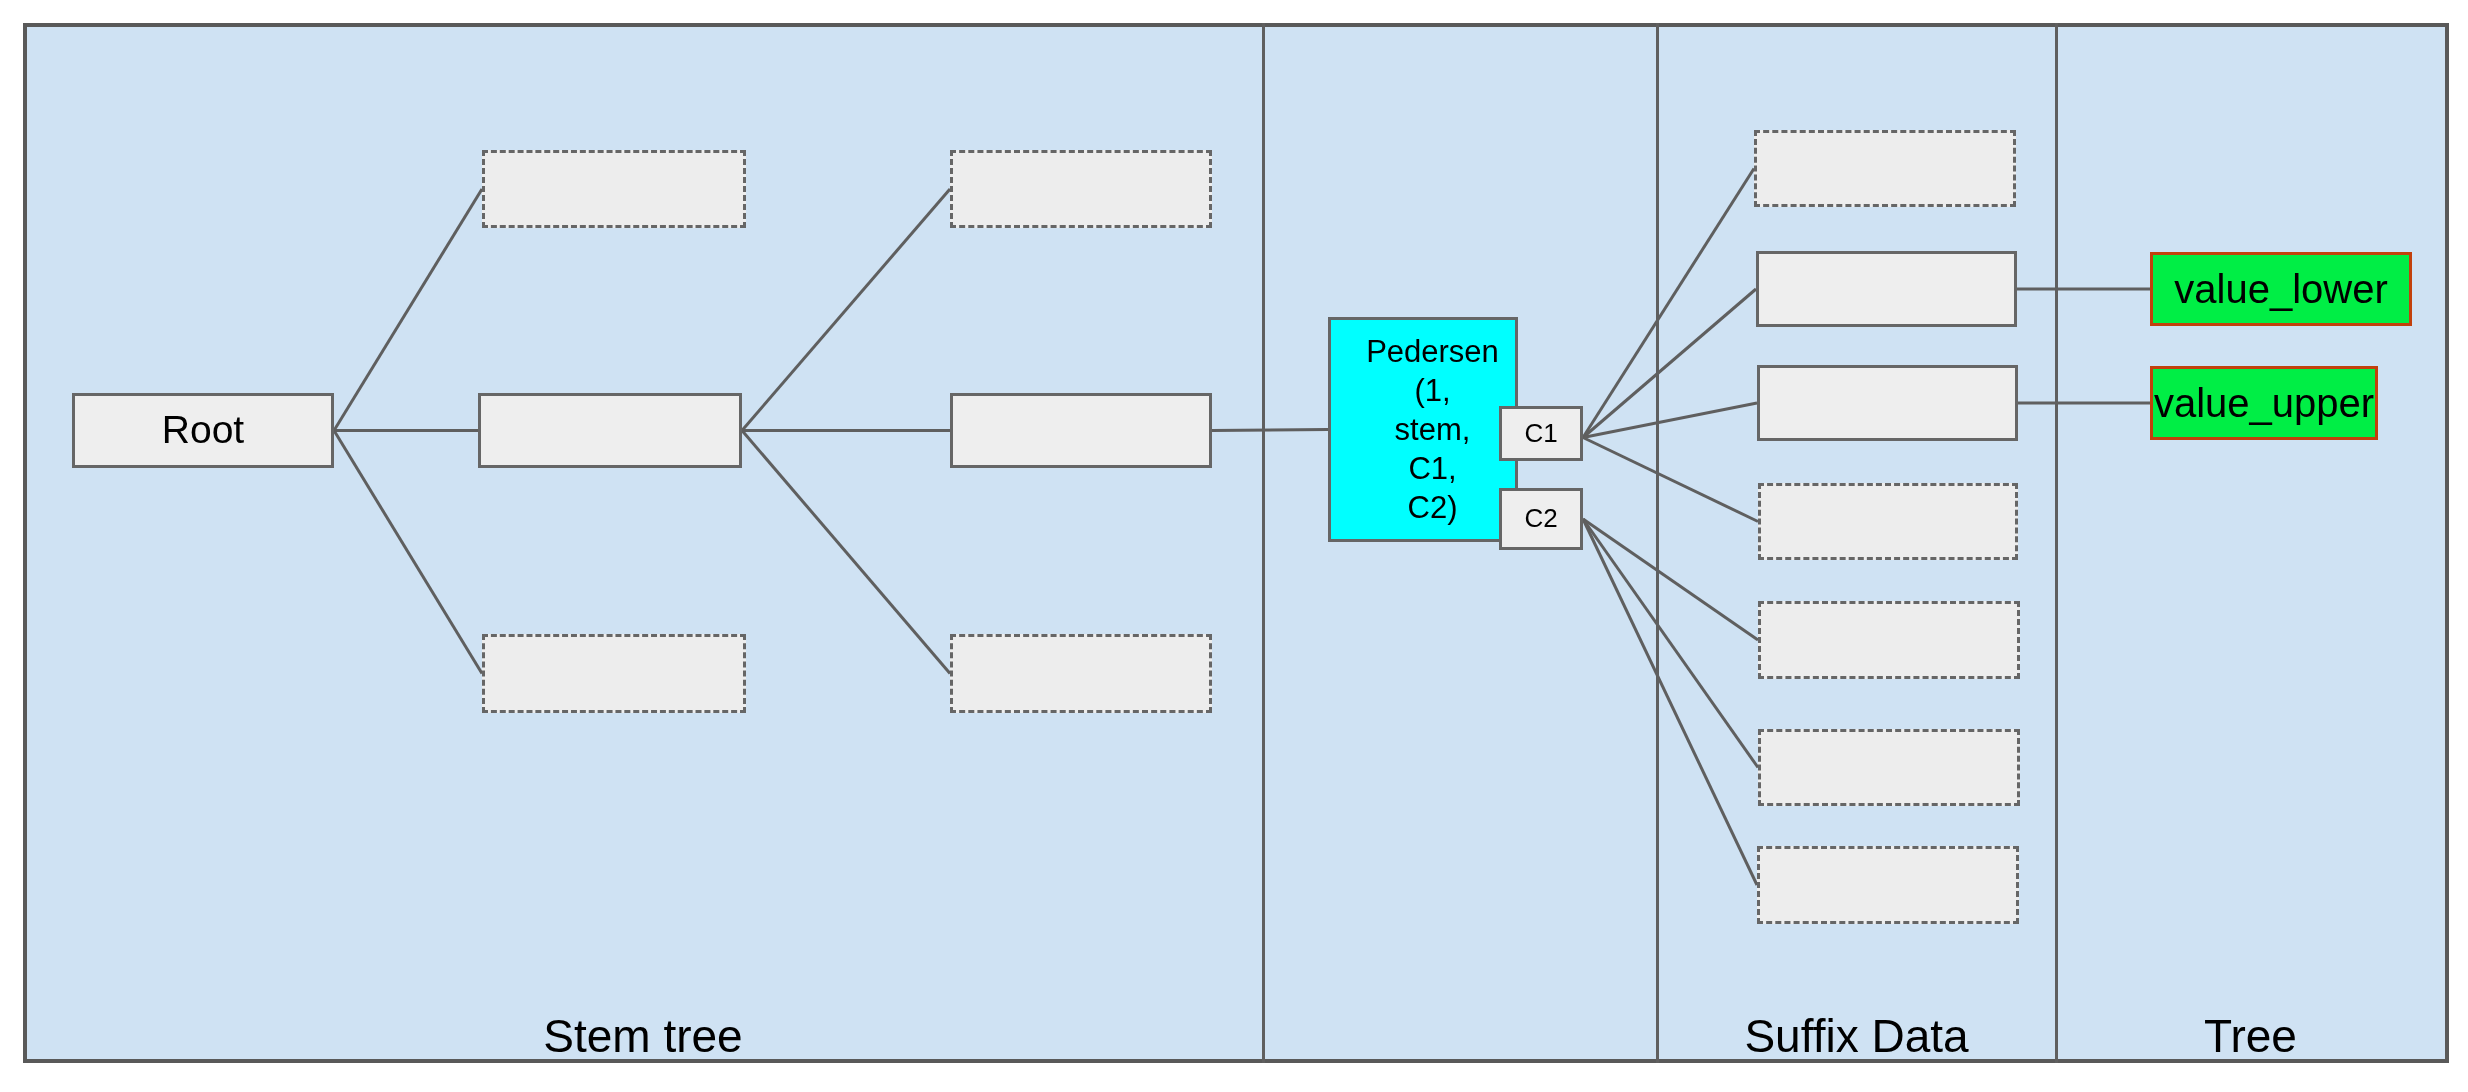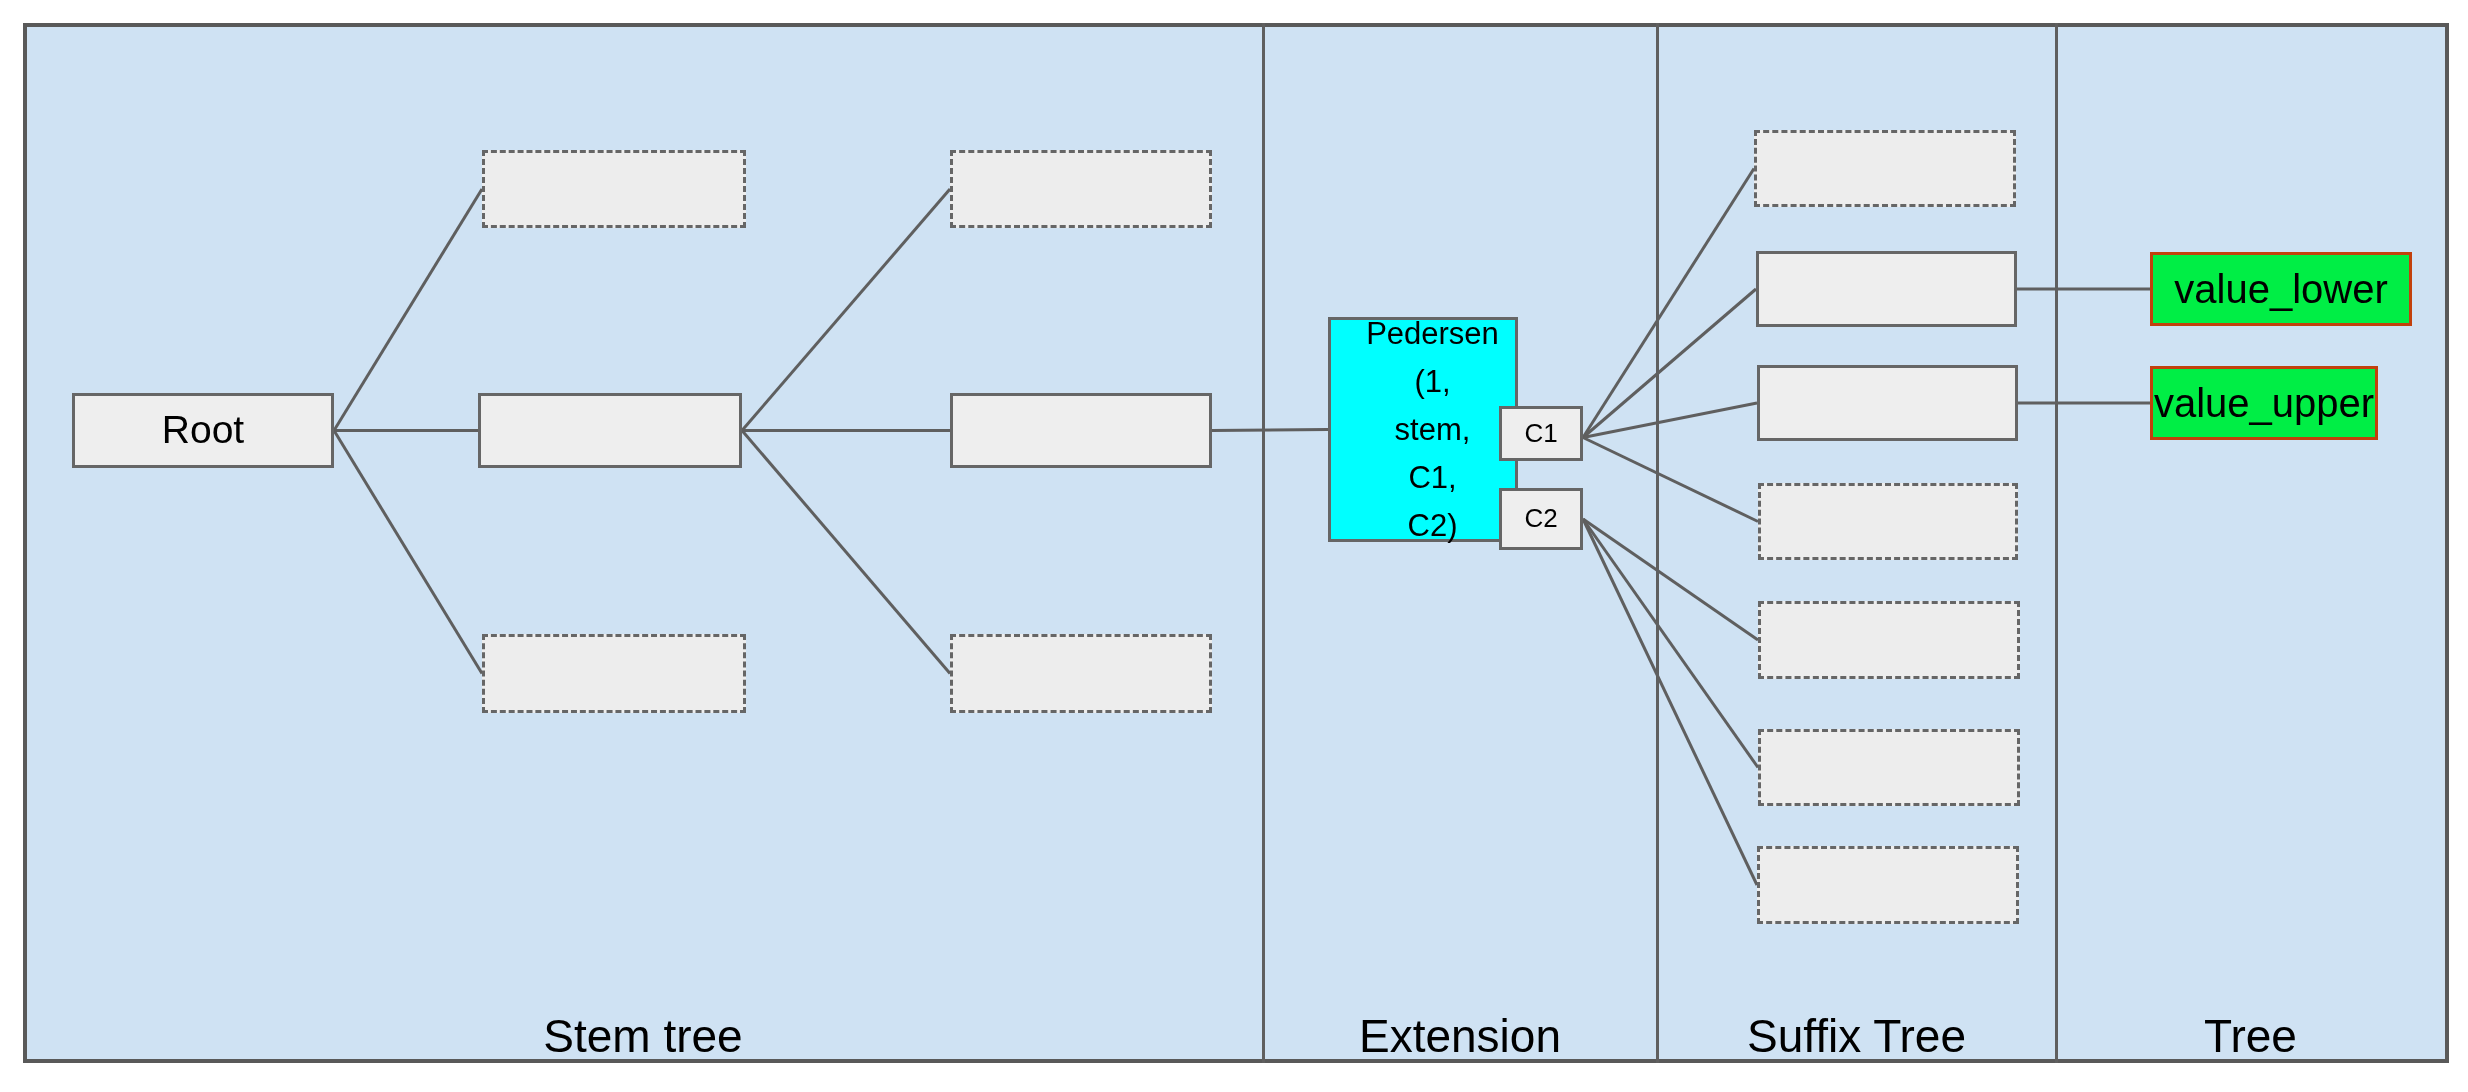--- a/index.html
+++ b/index.html
@@ -35,21 +35,21 @@
     white-space: pre-line;
     font-size: 40px;
     line-height: 1.2;
   }
   .node.kind-solid  { background: #eeeeee; border: 3px solid #666666; }
   .node.kind-dashed { background: #ededed; border: 3px dashed #666666; }
   .node.kind-cyan   { background: #00ffff; border: 3px solid #666666; }
   .node.kind-port   { background: #eeeeee; border: 3px solid #666666; }
   .node.kind-green  { background: #00ee45; border: 3px solid #c2410c; }
   .n-root { font-size: 39px; }
-  .n-pedersen { font-size: 31px; line-height: 48px; padding-left: 19px; }
+  .n-pedersen { font-size: 31px; line-height: 39px; padding-left: 19px; }
   .n-c1, .n-c2 { font-size: 26px; }
   .section-label {
     position: absolute;
     transform: translate(-50%, -50%);
     font-size: 46px;
     white-space: nowrap;
   }
 </style>
 </head>
 <body>
@@ -93,19 +93,18 @@
       <div class="node kind-solid n-suffix-2" style="left: 1756px; top: 251px; width: 261px; height: 76px;"><span></span></div>
       <div class="node kind-solid n-suffix-3" style="left: 1757px; top: 365px; width: 261px; height: 76px;"><span></span></div>
       <div class="node kind-dashed n-suffix-4" style="left: 1758px; top: 483px; width: 260px; height: 77px;"><span></span></div>
       <div class="node kind-dashed n-suffix-5" style="left: 1758px; top: 601px; width: 262px; height: 78px;"><span></span></div>
       <div class="node kind-dashed n-suffix-6" style="left: 1758px; top: 729px; width: 262px; height: 77px;"><span></span></div>
       <div class="node kind-dashed n-suffix-7" style="left: 1757px; top: 846px; width: 262px; height: 78px;"><span></span></div>
       <div class="node kind-green n-value-lower" style="left: 2150px; top: 252px; width: 262px; height: 74px;"><span>value_lower</span></div>
       <div class="node kind-green n-value-upper" style="left: 2150px; top: 366px; width: 228px; height: 74px;"><span>value_upper</span></div>
     </div>
   <div class="section-label" style="left: 643px; top: 1036px;">Stem tree</div>
-  <div class="section-label" style="left: 1460px; top: 1036px;">Extension</div>
-  <div class="section-label" style="left: 1856.5px; top: 1036px;">Suffix Tree</div>
+  <div class="section-label" style="left: 1856.5px; top: 1036px;">Suffix Data</div>
   <div class="section-label" style="left: 2250.5px; top: 1036px;">Tree</div>
 <div class="divider" style="left: 1262px; top: 23px; height: 1040px; background: rgb(95, 95, 95);"></div>
     <div class="divider" style="left: 1656px; top: 23px; height: 1040px; background: rgb(95, 95, 95);"></div>
     <div class="divider" style="left: 2055px; top: 23px; height: 1040px; background: rgb(95, 95, 95);"></div>
   </div>
 
 </body></html>

